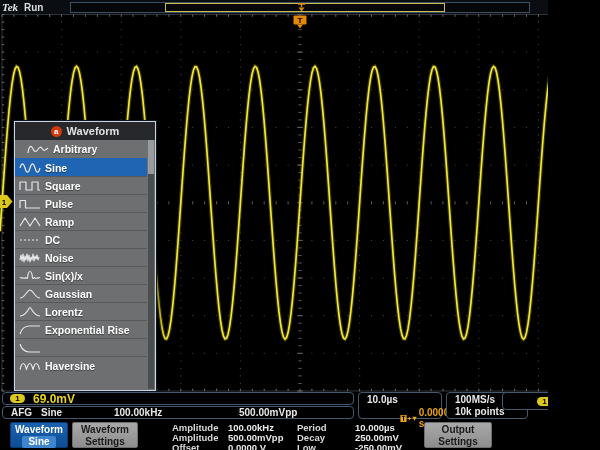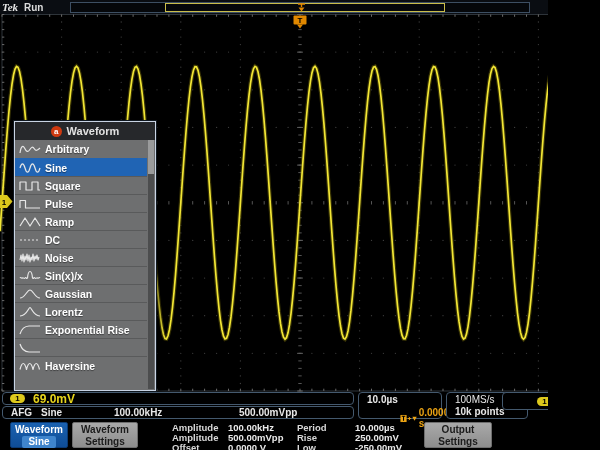--- a/index.html
+++ b/index.html
@@ -22,21 +22,21 @@
     border-top:5px solid transparent;border-bottom:5px solid transparent;border-right:8px solid #dfc81f;}
   
   .menu{position:absolute;left:14px;top:121px;width:142px;height:270px;background:#6e6f70;
     border:1px solid #c9d4e4;box-shadow:0 0 0 1px #101820,3px 4px 8px rgba(0,0,0,.65);box-sizing:border-box;}
   .menu-header{position:relative;height:18px;background:#26282b;display:flex;align-items:center;justify-content:center;gap:5px;}
   .knob-a{display:inline-block;width:11px;height:11px;border-radius:50%;background:#cf3a10;color:#fff;
     font-size:8px;font-weight:bold;text-align:center;line-height:11px;}
   .menu-title{color:#e2e2e2;font-size:11px;font-weight:bold;}
   .menu-body{position:absolute;left:0;top:18px;right:8px;bottom:0;}
   .menu-item{position:relative;height:18px;display:flex;align-items:center;border-top:1px solid #595a5b;box-sizing:border-box;}
-  .menu-item:first-child{border-top:none;}
+  .menu-item:first-child{border-top:none;padding-left:8px;}
   .menu-item.selected{background:#2064b4;border-top-color:#2064b4;}
   .mi-icon{width:30px;flex:0 0 30px;display:flex;justify-content:center;align-items:center;}
   .mi-label{color:#ffffff;font-size:10.5px;font-weight:bold;text-shadow:0 1px 1px rgba(0,0,0,.45);white-space:nowrap;}
   .menu-scroll{position:absolute;right:1px;top:18px;bottom:1px;width:6px;background:#4c4d4e;}
   .menu-thumb{position:absolute;left:0;top:0;width:6px;height:34px;background:#9a9b9c;}
   
   .robox{position:absolute;border:1px solid #44596e;border-radius:4px;background:#000;box-sizing:border-box;color:#e8e8e8;}
   .ch1box{left:2px;top:392px;width:352px;height:13px;}
   .afgbox{left:2px;top:406px;width:352px;height:13px;}
   .horizbox{left:358px;top:392px;width:84px;height:27px;padding-left:44px;}
@@ -46,21 +46,21 @@
     font-size:8px;font-weight:bold;text-align:center;line-height:9px;}
   .ch1box .ch-badge{left:7px;top:1px;}
   .ch1-scale{position:absolute;left:30px;top:0px;color:#e6d41c;font-size:12px;font-weight:bold;line-height:12px;}
   .afg-src{position:absolute;left:8px;top:0;font-size:10px;font-weight:bold;line-height:12px;}
   .afg-wave{position:absolute;left:38px;top:0;font-size:10px;font-weight:bold;line-height:12px;}
   .afg-freq{position:absolute;left:111px;top:0;font-size:10px;font-weight:bold;line-height:12px;}
   .afg-amp{position:absolute;left:236px;top:0;font-size:10px;font-weight:bold;line-height:12px;}
   .h-scale{position:absolute;left:8px;top:1px;font-size:10px;font-weight:bold;}
   .h-trig{position:absolute;left:4px;top:14px;color:#eba313;font-size:10px;font-weight:bold;display:flex;align-items:center;margin-left:37px;}
   .h-trig svg{margin-right:1px;}
-  .acq-rate{position:absolute;left:8px;top:1px;font-size:10px;font-weight:normal;}
+  .acq-rate{position:absolute;left:8px;top:1px;font-size:10px;font-weight:bold;}
   .acq-pts{position:absolute;left:8px;top:13px;font-size:10px;font-weight:bold;}
   .trigbox .ch-badge{left:34px;top:4px;}
   .trig-slope{position:absolute;left:64px;top:3px;}
   .trig-level{position:absolute;right:5px;top:2px;font-size:10px;font-weight:bold;}
   
   .softbtn{position:absolute;top:422px;height:26px;border-radius:2px;text-align:center;
     font-size:10px;font-weight:bold;line-height:12px;padding-top:1px;box-sizing:border-box;}
   .softbtn.blue{background:linear-gradient(#1a61b0,#0f4d96);border:1px solid #0a3a74;color:#fff;}
   .softbtn.gray{background:linear-gradient(#a9a9a9,#8d8d8d);border:1px solid #6e6e6e;color:#1b1b1b;}
   .btn-wave{left:10px;width:58px;}
@@ -279,21 +279,21 @@
     <span class="pl" style="top:2px">Amplitude</span>
     <span class="pv" style="top:2px">100.00kHz</span>
     <span class="pl" style="top:12px">Amplitude</span>
     <span class="pv" style="top:12px">500.00mVpp</span>
     <span class="pl" style="top:22px">Offset</span>
     <span class="pv" style="top:22px">0.0000 V</span>
   </div>
   <div class="ptable pt2">
     <span class="pl" style="top:2px">Period</span>
     <span class="pv" style="top:2px">10.000µs</span>
-    <span class="pl" style="top:12px">Rise</span>
+    <span class="pl" style="top:12px">Decay</span>
     <span class="pv" style="top:12px">250.00mV</span>
     <span class="pl" style="top:22px">Low</span>
     <span class="pv" style="top:22px">-250.00mV</span>
   </div>
 
   <div class="softbtn gray btn-oset">
     <div>Output</div>
     <div>Settings</div>
   </div>
 

